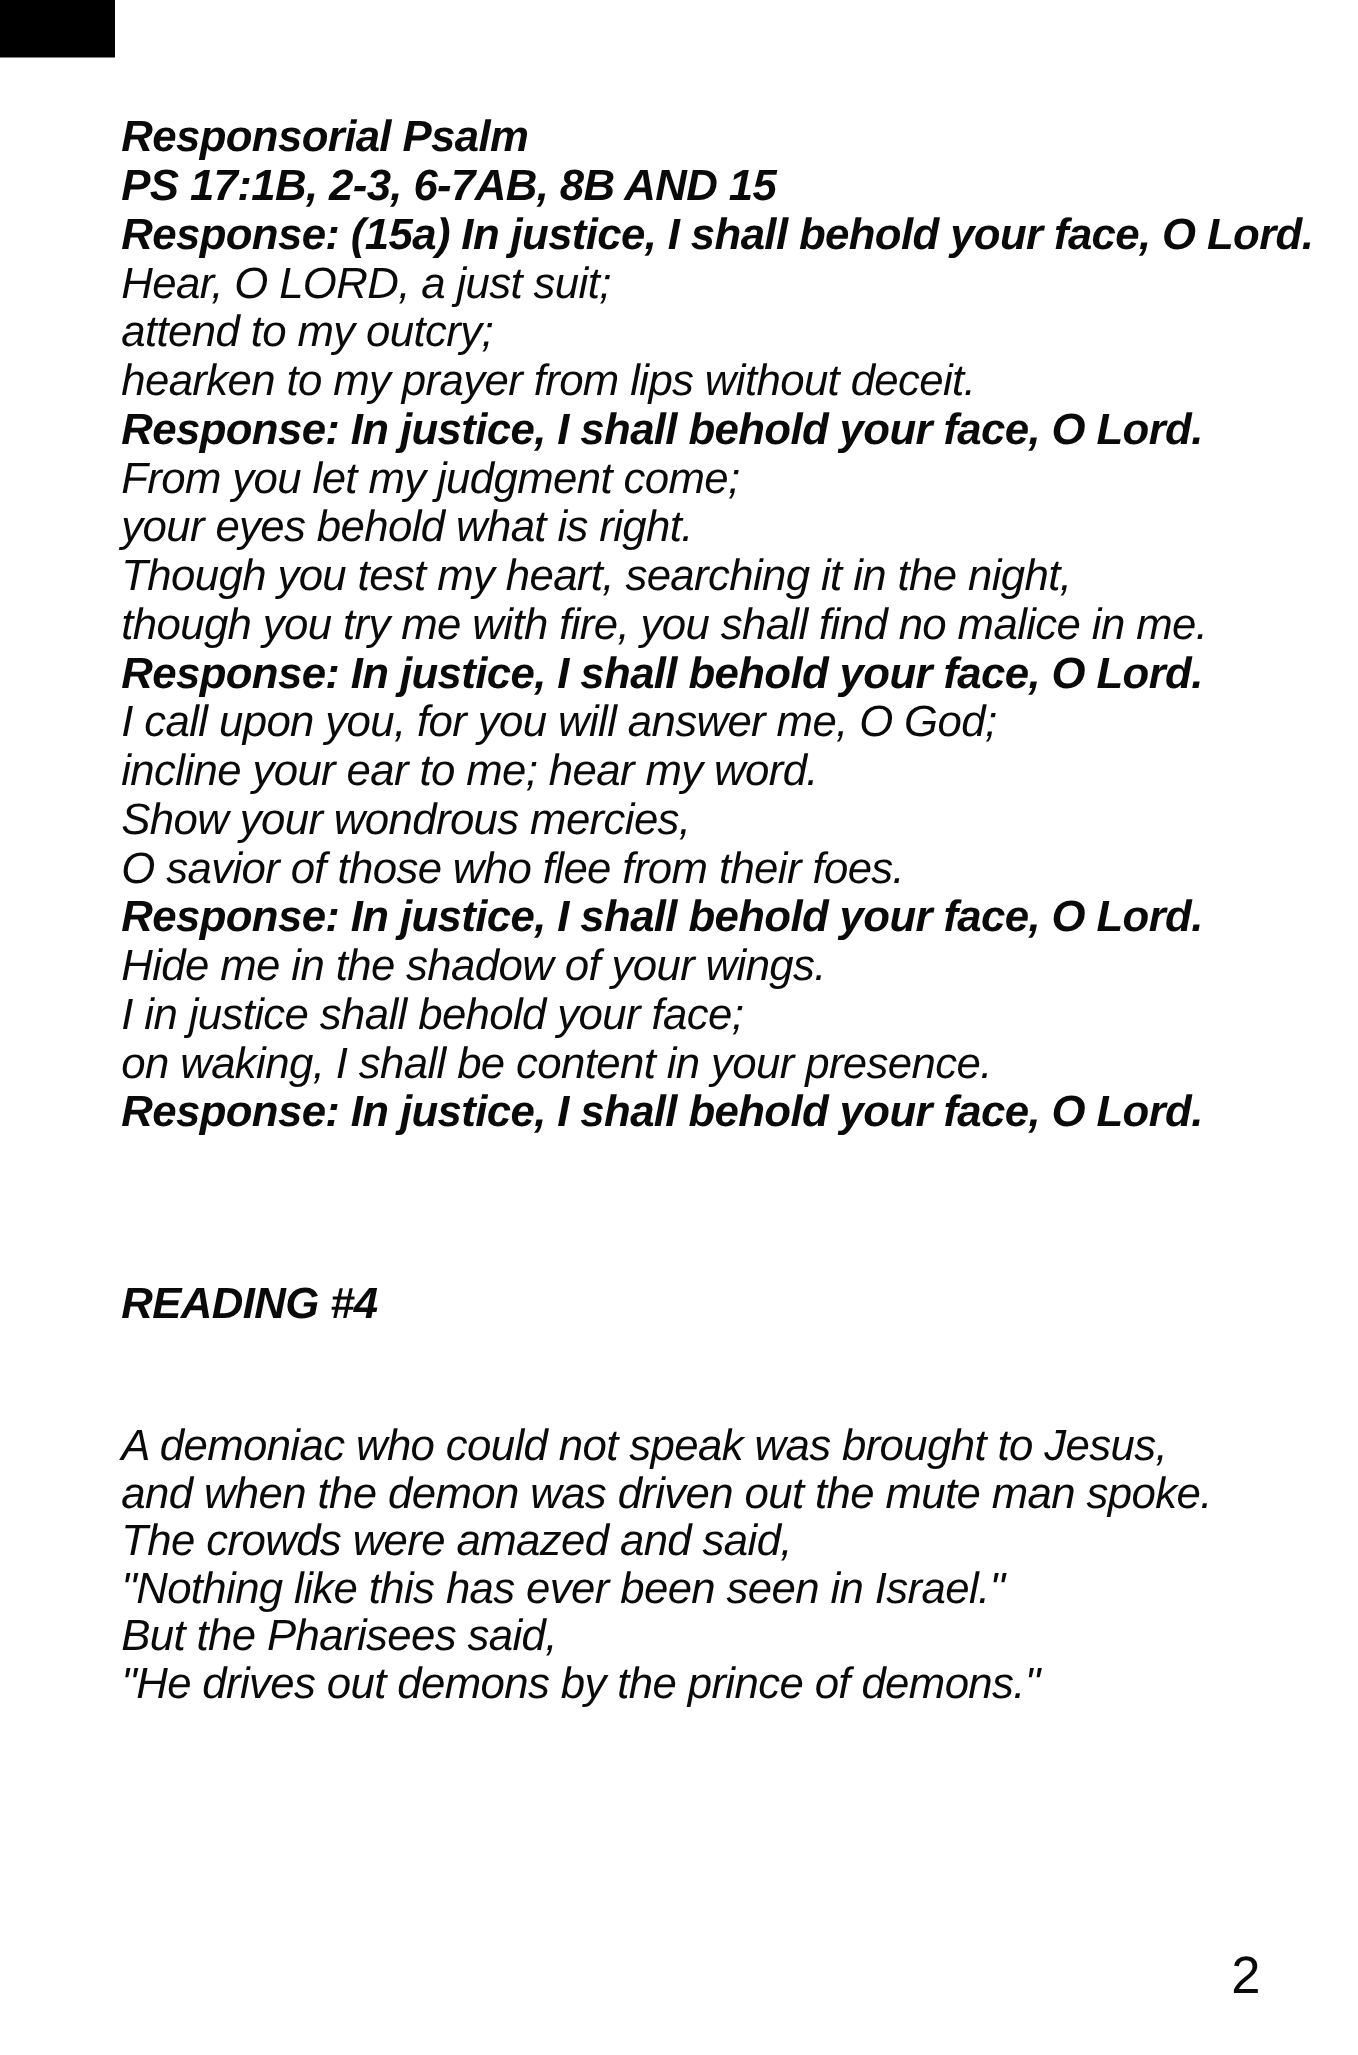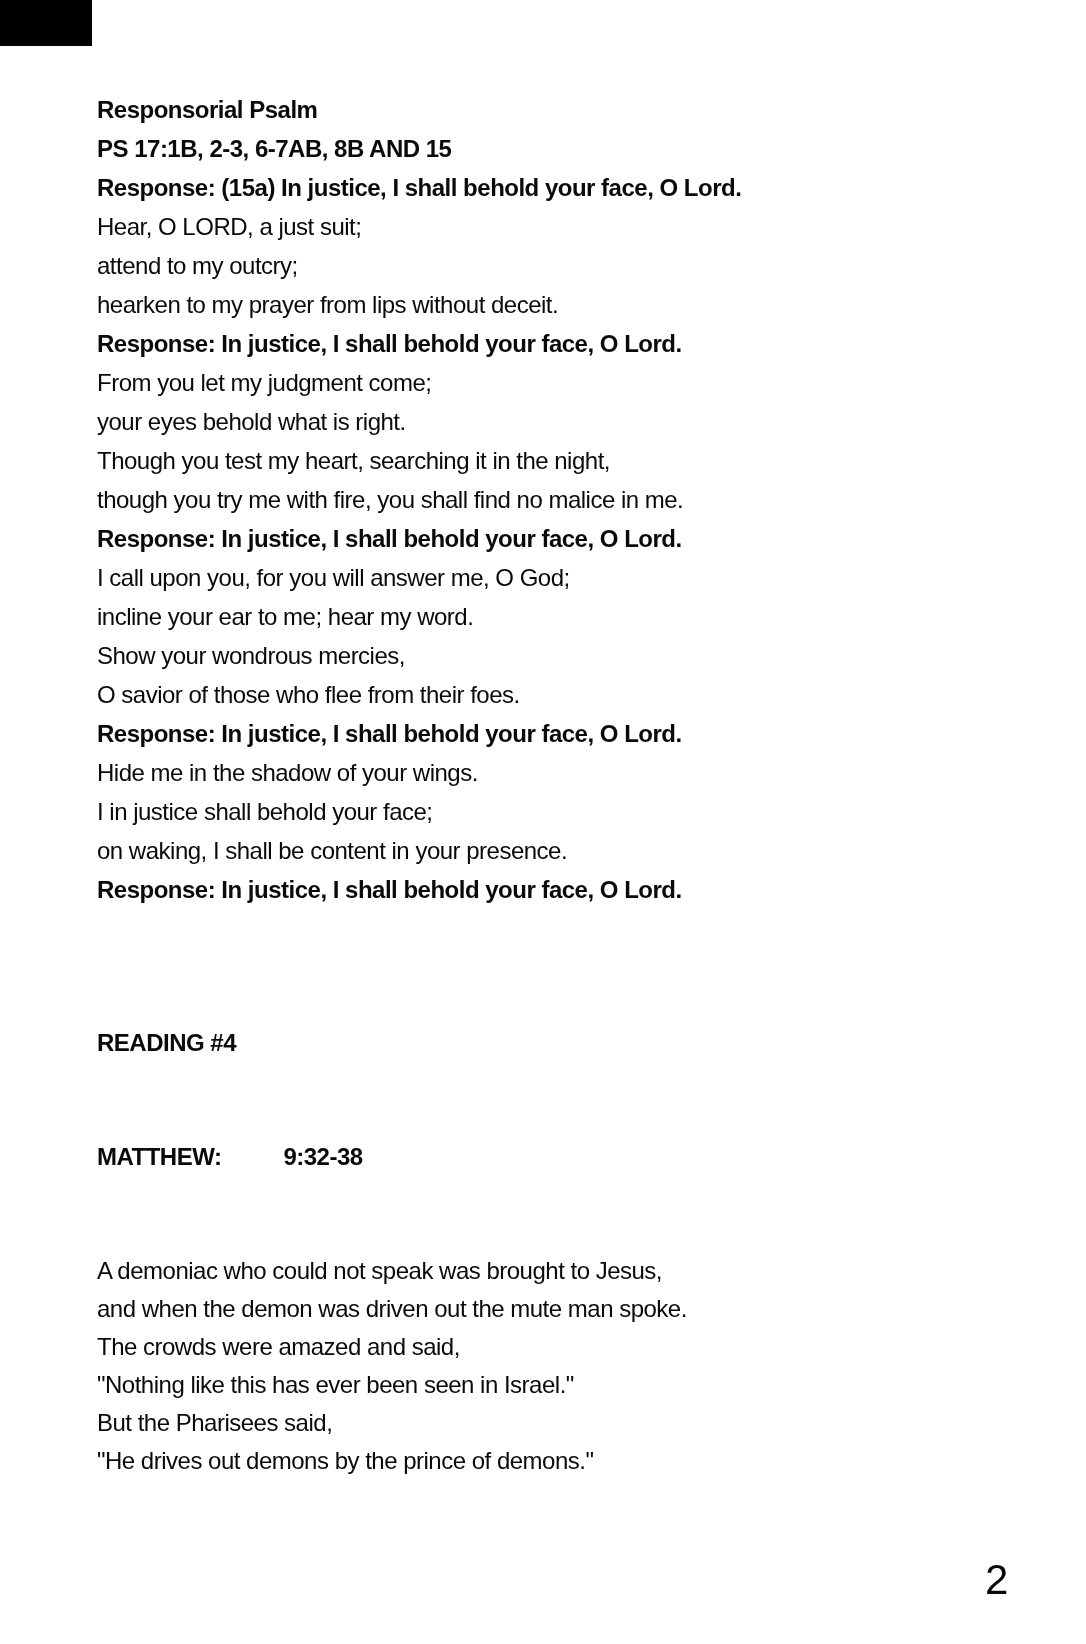--- a/index.html
+++ b/index.html
@@ -14,24 +14,25 @@
   }
   .scan-mark {
     position: absolute;
     left: 0; top: 0;
     width: 92px; height: 46px;
     background: #000000;
   }
   .textblock {
     position: absolute;
     left: 97px;
-    font-size: 24px;
+    font-size: 35px;
     letter-spacing: -0.5px;
     white-space: pre;
     color: #0a0a0a;
+    font-style: italic;
   }
   .psalm  { top: 90px;  line-height: 39px; }
   .reading{ top: 948px; line-height: 38px; }
   .line   { font-weight: normal; }
   .bold   { font-weight: bold; }
   .para-gap { height: 26px; }
   .tab-gap { display: inline-block; width: 62px; }
   .page-number {
     position: absolute;
     left: 985px;
@@ -46,21 +47,20 @@
 <body>
 
 <div class="page">
 
   <div class="scan-mark"></div>
 
   <div class="textblock psalm" id="psalm-block"><div class="line bold">Responsorial Psalm</div><div class="line bold">PS 17:1B, 2-3, 6-7AB, 8B AND 15</div><div class="line bold">Response: (15a) In justice, I shall behold your face, O Lord.</div><div class="line">Hear, O LORD, a just suit;</div><div class="line">attend to my outcry;</div><div class="line">hearken to my prayer from lips without deceit.</div><div class="line bold">Response: In justice, I shall behold your face, O Lord.</div><div class="line">From you let my judgment come;</div><div class="line">your eyes behold what is right.</div><div class="line">Though you test my heart, searching it in the night,</div><div class="line">though you try me with fire, you shall find no malice in me.</div><div class="line bold">Response: In justice, I shall behold your face, O Lord.</div><div class="line">I call upon you, for you will answer me, O God;</div><div class="line">incline your ear to me; hear my word.</div><div class="line">Show your wondrous mercies,</div><div class="line">O savior of those who flee from their foes.</div><div class="line bold">Response: In justice, I shall behold your face, O Lord.</div><div class="line">Hide me in the shadow of your wings.</div><div class="line">I in justice shall behold your face;</div><div class="line">on waking, I shall be content in your presence.</div><div class="line bold">Response: In justice, I shall behold your face, O Lord.</div></div>
 
   <div class="textblock reading">
     <div class="line bold">READING #4</div>
-    <div class="line bold"><span>MATTHEW:</span><span class="tab-gap"></span><span>9:32-38</span></div>
     <div id="reading-para1"><div class="line">A demoniac who could not speak was brought to Jesus,</div><div class="line">and when the demon was driven out the mute man spoke.</div><div class="line">The crowds were amazed and said,</div><div class="line">"Nothing like this has ever been seen in Israel."</div><div class="line">But the Pharisees said,</div><div class="line">"He drives out demons by the prince of demons."</div></div>
     <div class="para-gap"></div>
     
   </div>
 
   <div class="page-number">2</div>
 
 </div>
 
 </body></html>

